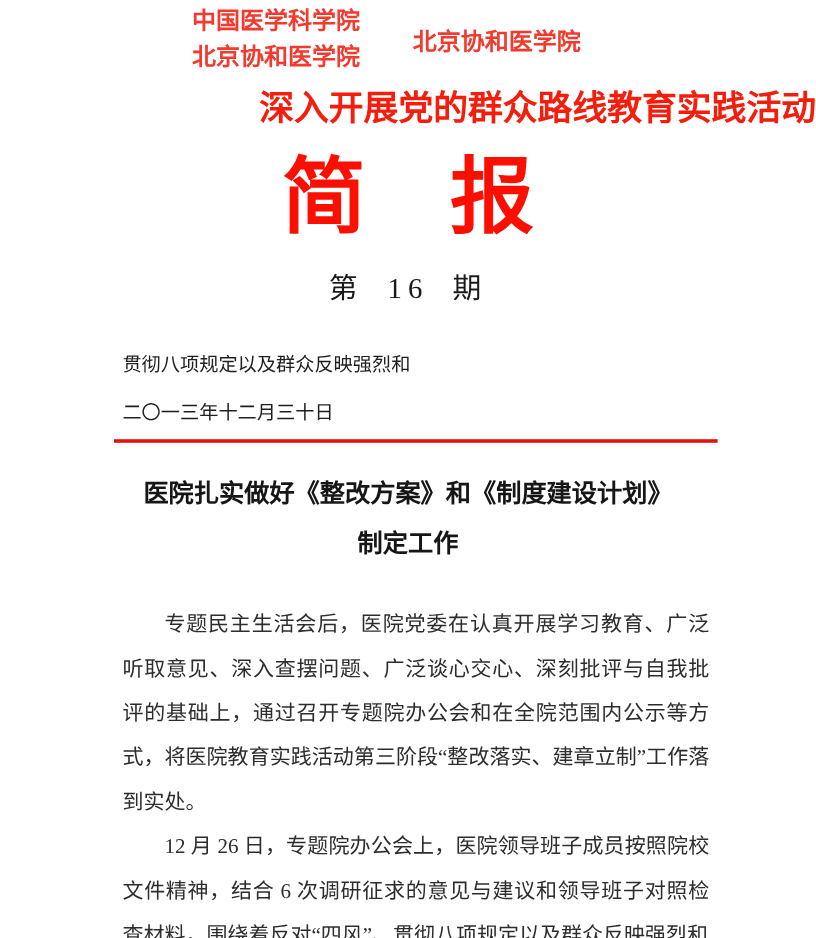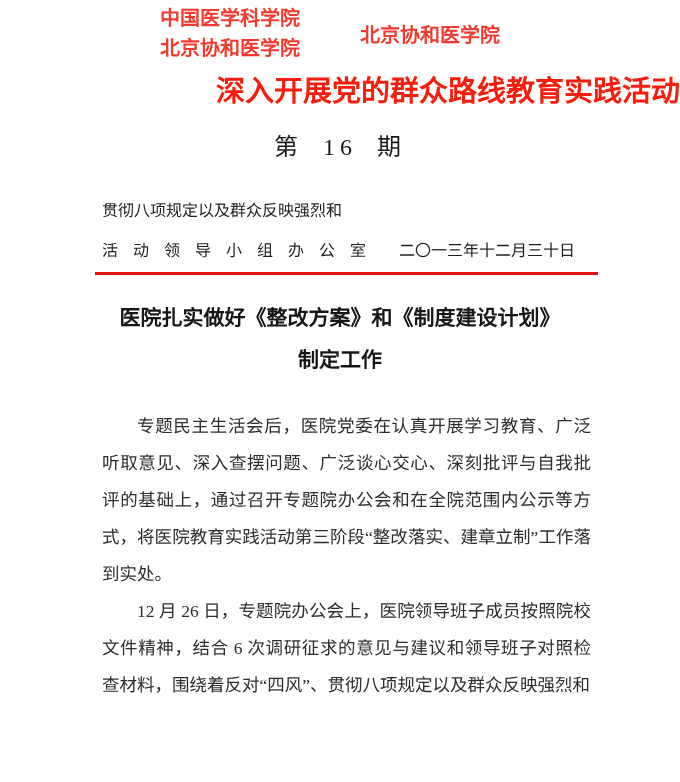--- a/index.html
+++ b/index.html
@@ -9,21 +9,21 @@
     height: 782px;
     background: #ffffff;
     overflow: hidden;
     font-family: "Liberation Serif", "DejaVu Serif", serif;
   }
   .inst-row {
     display: flex;
     align-items: center;
     padding-left: 160px;
     padding-top: 3px;
-    gap: 60px;
+    gap: 44px;
     font-family: "Liberation Sans", "DejaVu Sans", sans-serif;
     font-weight: 700;
     font-size: 20px;
     color: #f23a2e;
   }
   .inst-left { display: flex; flex-direction: column; line-height: 30px; }
   .slogan {
     margin-top: 11px;
     text-align: right;
     font-size: 29px;
@@ -99,27 +99,27 @@
   <div class="inst-row">
     <div class="inst-left">
       <span>中国医学科学院</span>
       <span>北京协和医学院</span>
     </div>
     <div class="inst-right">北京协和医学院</div>
   </div>
 
   <div class="slogan">深入开展党的群众路线教育实践活动</div>
 
+  <div class="masthead">简　报</div>
 
   <div class="issue">第 16 期</div>
 
   <div class="publisher">
     <div class="publisher-line1">贯彻八项规定以及群众反映强烈和</div>
     <div class="publisher-line2">
-      <span class="office-name">活 动 领 导 小 组 办 公 室</span>
       <span>二〇一三年十二月三十日</span>
     </div>
   </div>
 
   <div class="red-rule"></div>
 
   <div class="article">
     <div class="article-title">
       <div>医院扎实做好《整改方案》和《制度建设计划》</div>
       <div>制定工作</div>

